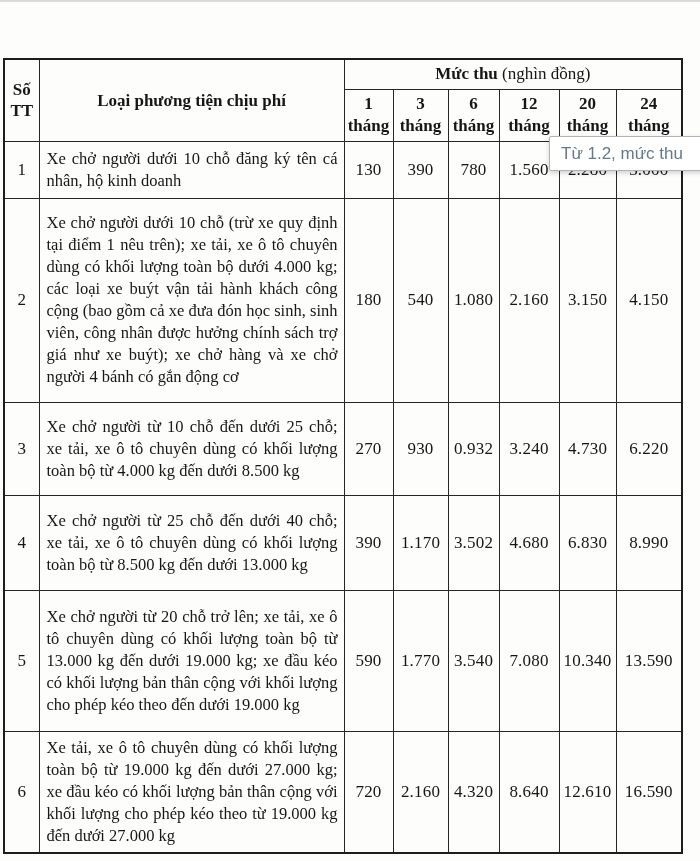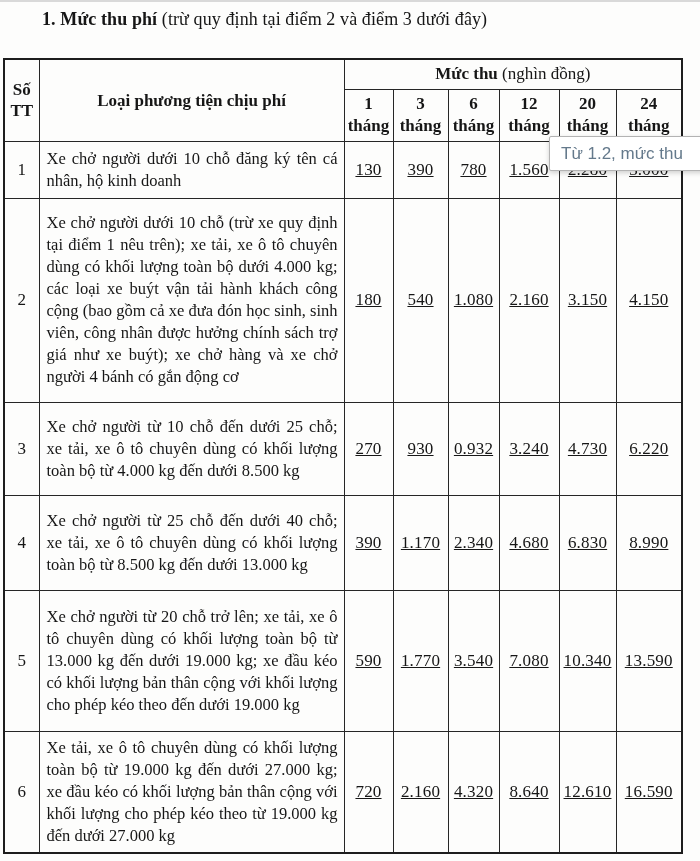--- a/index.html
+++ b/index.html
@@ -44,21 +44,21 @@
   .h-stt, .h-type {
     text-align: center; font-weight: bold; font-size: 17px; line-height: 21px;
   }
   td.stt-cell { text-align: center; font-size: 17px; }
   td.desc-cell {
     text-align: justify;
     font-size: 16.5px;
     line-height: 22px;
     padding: 2px 6px 2px 7px;
   }
-  td.value-cell { text-align: center; font-size: 17px; letter-spacing: 0.2px; text-decoration: underline; }
+  td.value-cell { text-align: center; font-size: 17px; letter-spacing: 0.2px; }
   tbody tr.r1 { height: 57px; }
   tbody tr.r2 { height: 204px; }
   tbody tr.r3 { height: 93px; }
   tbody tr.r4 { height: 95px; }
   tbody tr.r5 { height: 141px; }
   tbody tr.r6 { height: 122px; }
   .tooltip {
     position: absolute;
     top: 136px; left: 549px;
     width: 162px; height: 35px;
@@ -75,23 +75,20 @@
     z-index: 5;
     white-space: nowrap;
   }
 </style>
 </head>
 <body>
 
 <div class="page">
   <div class="scan-edge-top"></div>
 
-  <div class="doc-title">
-    <span class="lead">1. Mức thu phí</span><span> (trừ quy định tại điểm 2 và điểm 3 dưới đây)</span>
-  </div>
 
   <table class="fee-table">
     <colgroup>
       <col style="width:35px">
         <col style="width:305px">
       <col style="width:49px">
         <col style="width:55px">
         <col style="width:51px">
       <col style="width:60px">
         <col style="width:57px">
@@ -161,21 +158,21 @@
         <td class="value-cell">0.932</td>
         <td class="value-cell">3.240</td>
         <td class="value-cell">4.730</td>
         <td class="value-cell">6.220</td>
       </tr>
       <tr class="r4">
         <td class="stt-cell">4</td>
         <td class="desc-cell">Xe chở người từ 25 chỗ đến dưới 40 chỗ; xe tải, xe ô tô chuyên dùng có khối lượng toàn bộ từ 8.500 kg đến dưới 13.000 kg</td>
         <td class="value-cell">390</td>
         <td class="value-cell">1.170</td>
-        <td class="value-cell">2.340</td>
+        <td class="value-cell">3.502</td>
         <td class="value-cell">4.680</td>
         <td class="value-cell">6.830</td>
         <td class="value-cell">8.990</td>
       </tr>
       <tr class="r5">
         <td class="stt-cell">5</td>
         <td class="desc-cell">Xe chở người từ 20 chỗ trở lên; xe tải, xe ô tô chuyên dùng có khối lượng toàn bộ từ 13.000 kg đến dưới 19.000 kg; xe đầu kéo có khối lượng bản thân cộng với khối lượng cho phép kéo theo đến dưới 19.000 kg</td>
         <td class="value-cell">590</td>
         <td class="value-cell">1.770</td>
         <td class="value-cell">3.540</td>

